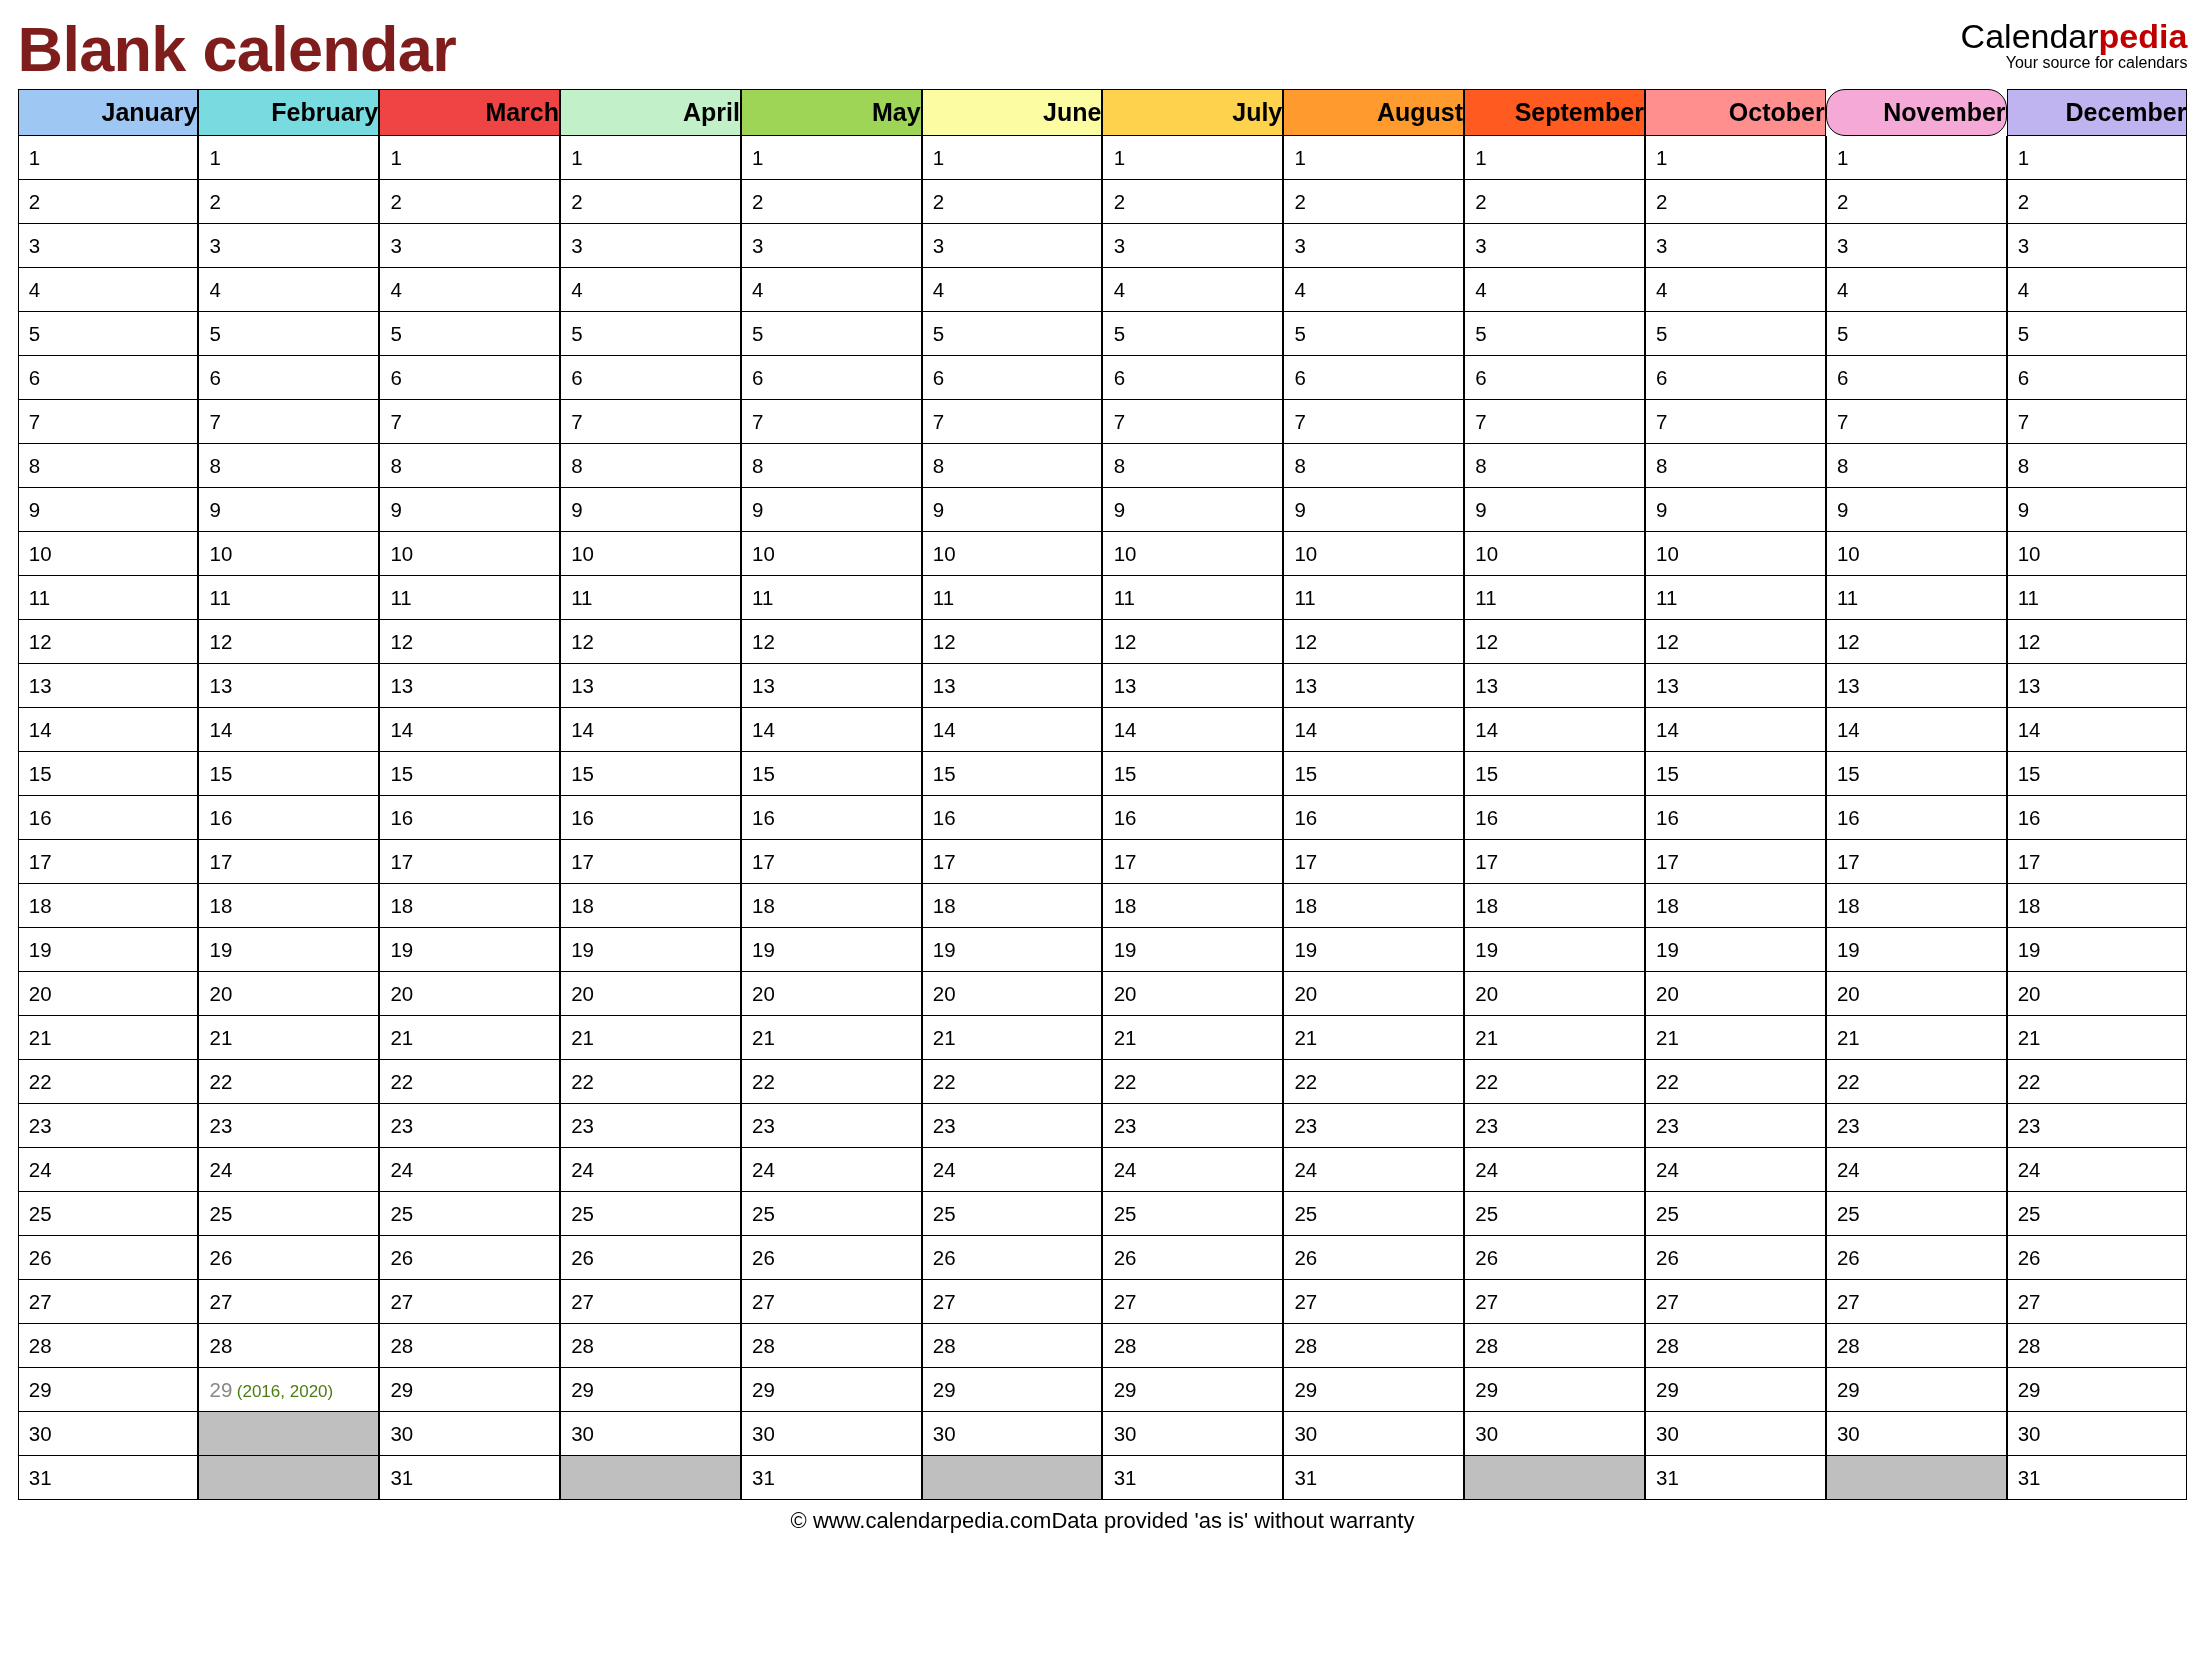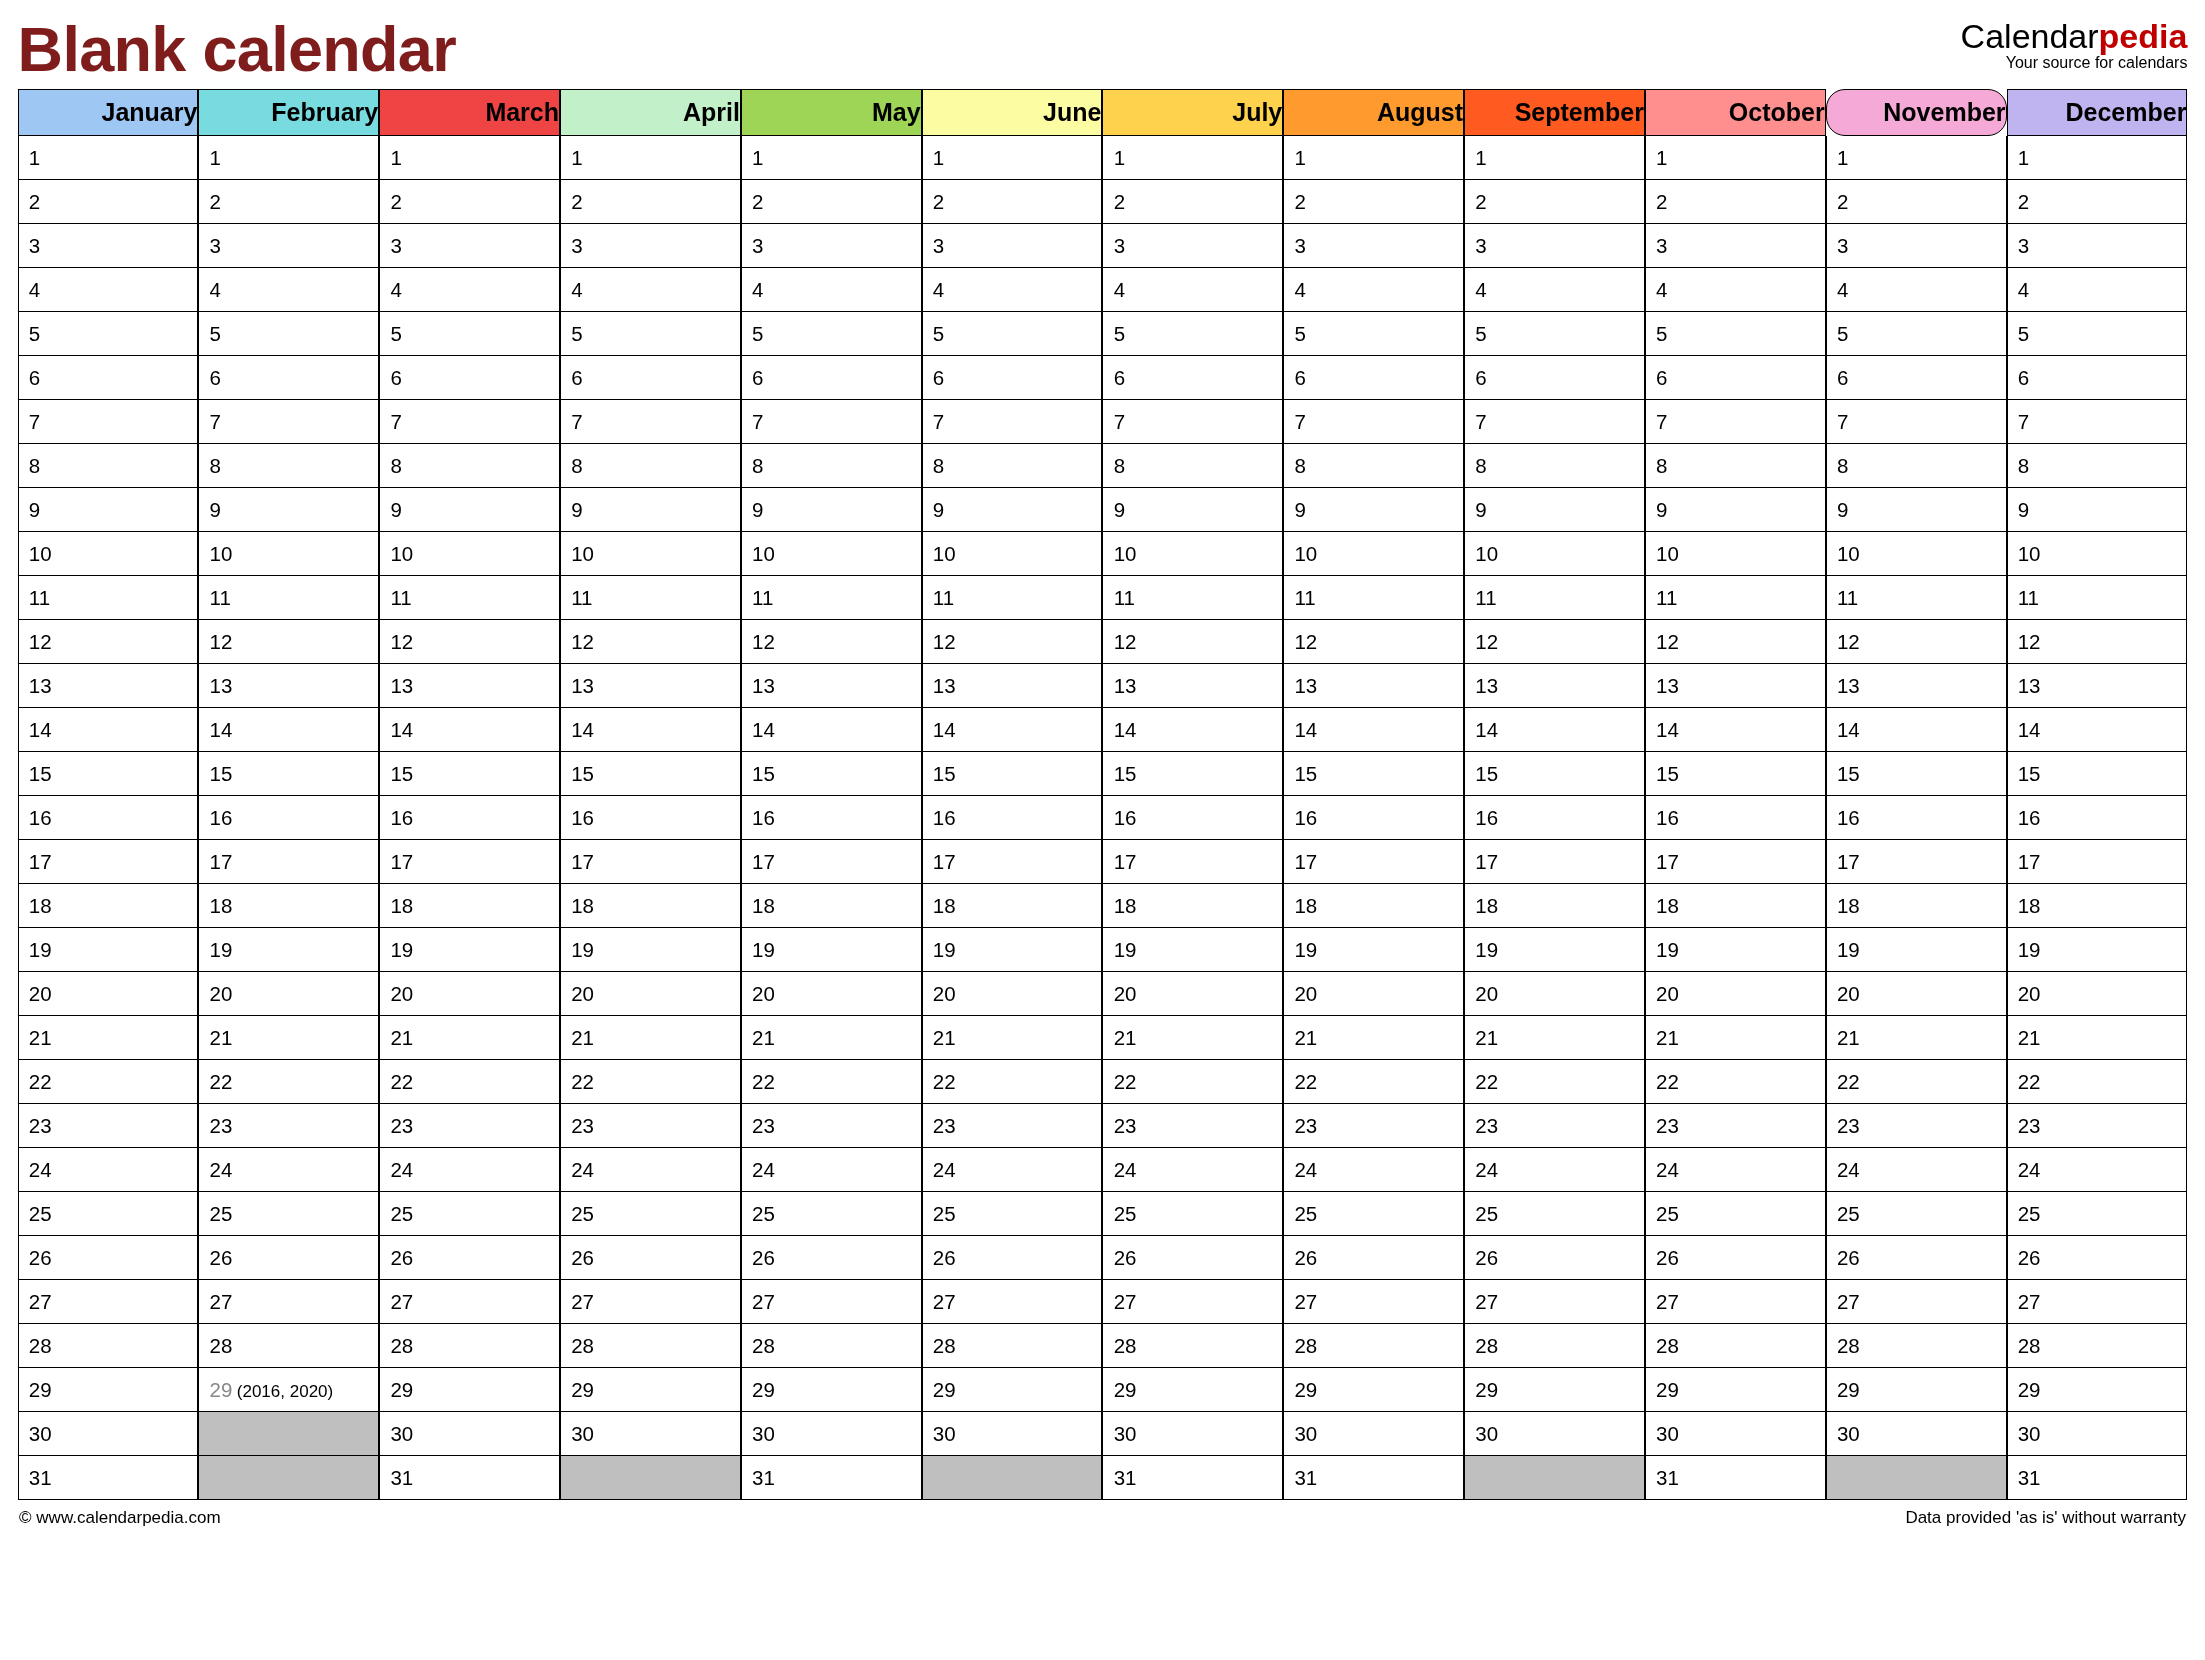--- a/index.html
+++ b/index.html
@@ -65,26 +65,26 @@
     font-size: 20.5px;
     padding: 6.6px 0 6.6px 10.2px;
     height: 44px;
     vertical-align: middle;
     color: #000;
     background: #fff;
   }
   table.cal td:first-child { border-left-width: 1.8px; }
   table.cal td:last-child  { border-right-width: 1.8px; }
   table.cal td.blank { background: #bfbfbf; }
-  table.cal td .leap-note { color: #000000; font-size: 17px; margin-left: 4.4px; }
+  table.cal td .leap-note { color: #4d7c0f; font-size: 17px; margin-left: 4.4px; }
   table.cal td.leap { color: #888; }
   .footer {
     display: flex;
-    justify-content: space-between;
-    font-size: 17px;
+    justify-content: center;
+    font-size: 22px;
     padding: 7.3px 1.5px 0 1.5px;
     color: #000;
   }
 </style>
 </head>
 <body>
 
 <div class="header">
   <div class="title">Blank calendar</div>
   <div class="brand">

